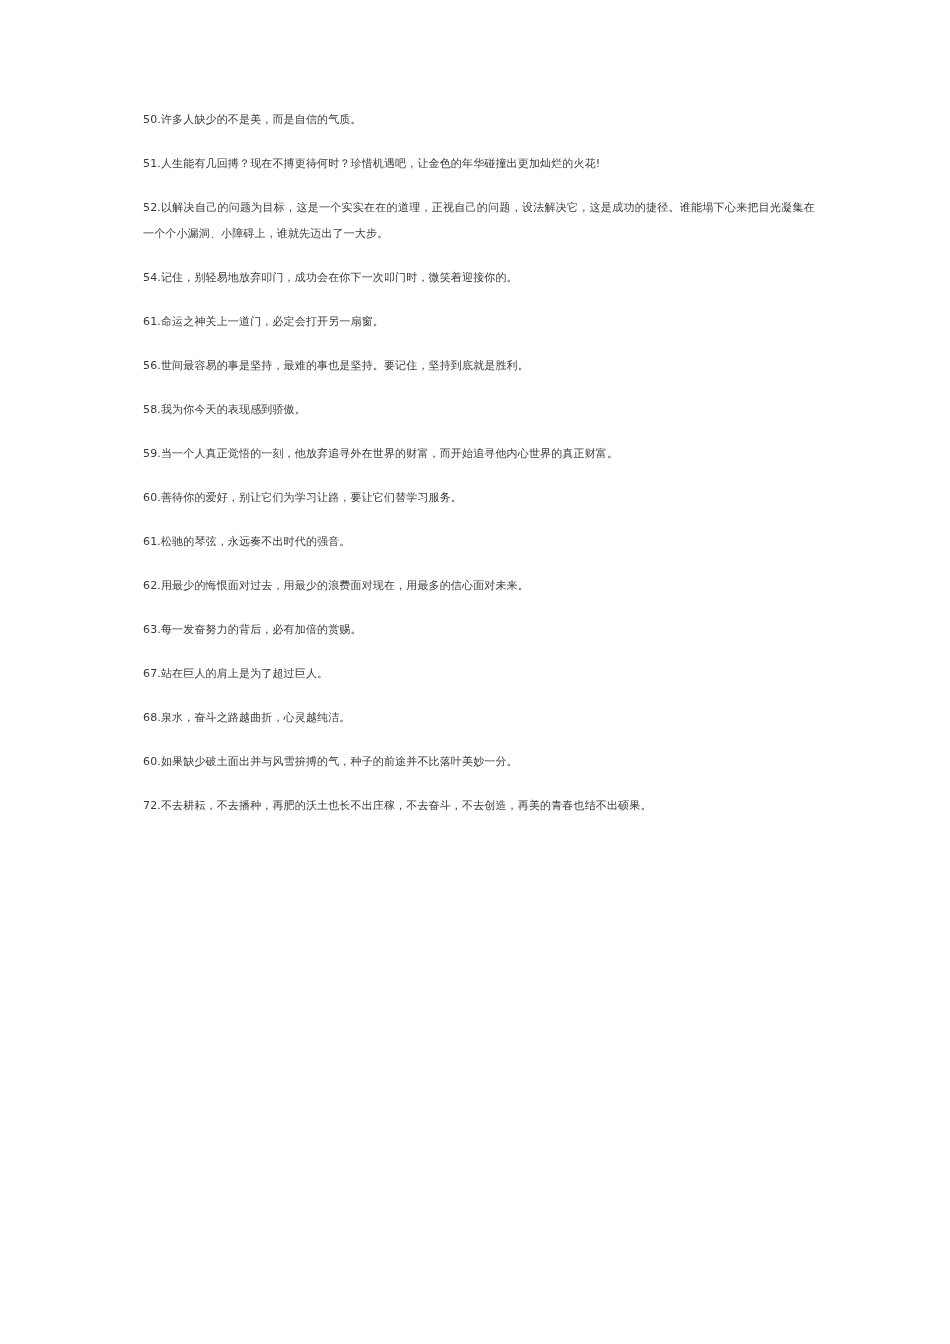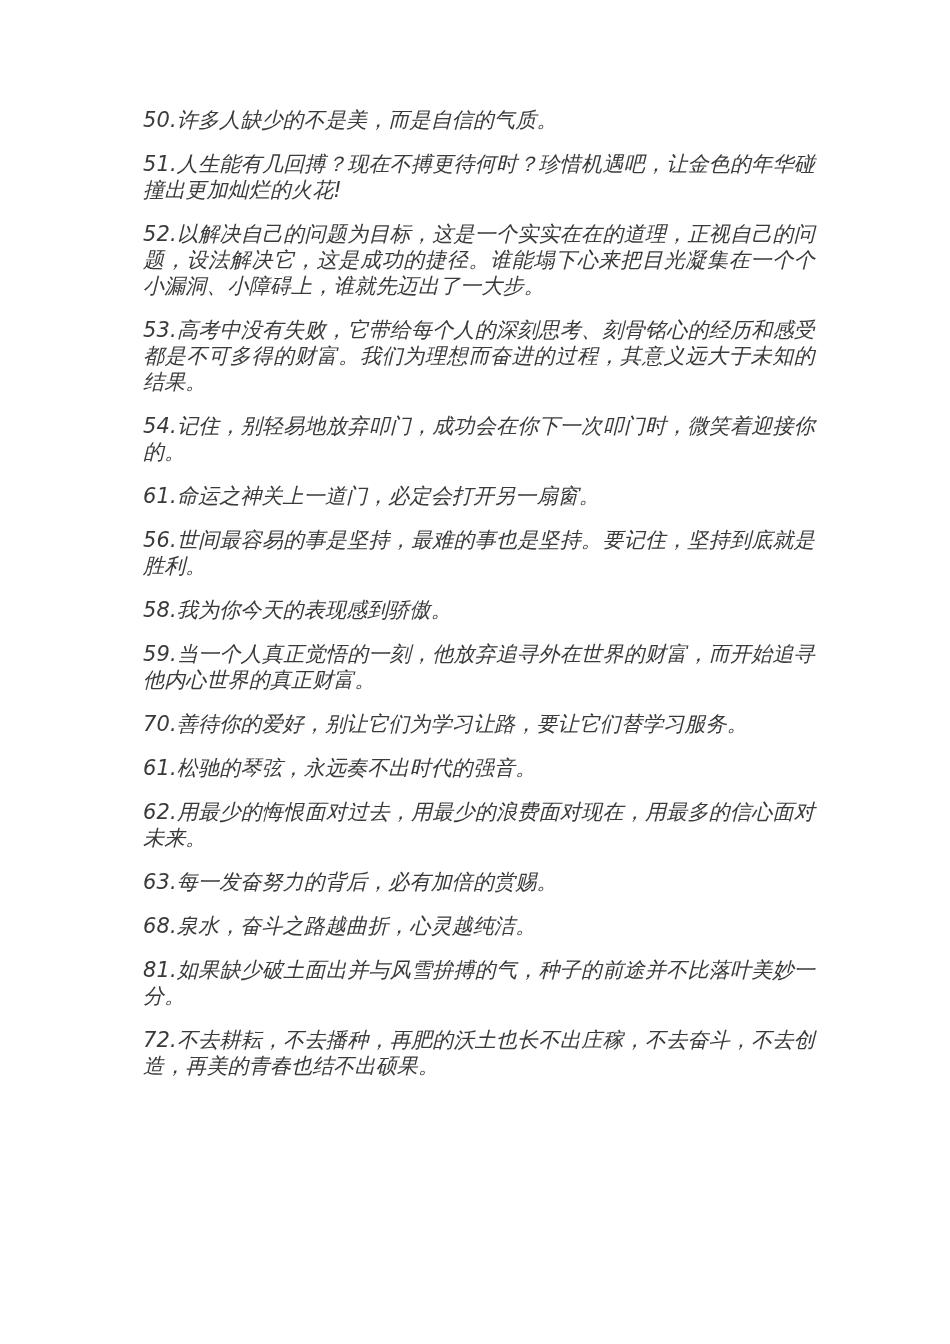--- a/index.html
+++ b/index.html
@@ -19,50 +19,49 @@
     width: 950px;
     height: 1344px;
     background: #ffffff;
     box-sizing: border-box;
     padding: 107px 138px 0 143px;
   }
   .doc-body {
     width: 672px;
   }
   .quote-line {
-    font-size: 21px;
+    font-size: 11px;
     line-height: 26px;
     letter-spacing: 0.15px;
     margin: 0 0 18px 0;
     text-align: justify;
     text-justify: inter-ideograph;
     word-break: break-all;
     color: #3a3a3a;
     font-weight: 400;
-    font-style: italic;
   }
   .quote-line:last-child {
     margin-bottom: 12px;
   }
 </style>
 </head>
 <body>
 
 <div class="page">
   <div class="doc-body">
       <p class="quote-line">50.许多人缺少的不是美，而是自信的气质。</p>
       <p class="quote-line">51.人生能有几回搏？现在不搏更待何时？珍惜机遇吧，让金色的年华碰撞出更加灿烂的火花!</p>
       <p class="quote-line">52.以解决自己的问题为目标，这是一个实实在在的道理，正视自己的问题，设法解决它，这是成功的捷径。谁能塌下心来把目光凝集在一个个小漏洞、小障碍上，谁就先迈出了一大步。</p>
-      <p class="quote-line">53.高考中没有失败，它带给每个人的深刻思考、刻骨铭心的经历和感受都是不可多得的财富。我们为理想而奋进的过程，其意义远大于未知的结果。</p>
       <p class="quote-line">54.记住，别轻易地放弃叩门，成功会在你下一次叩门时，微笑着迎接你的。</p>
       <p class="quote-line">61.命运之神关上一道门，必定会打开另一扇窗。</p>
       <p class="quote-line">56.世间最容易的事是坚持，最难的事也是坚持。要记住，坚持到底就是胜利。</p>
       <p class="quote-line">58.我为你今天的表现感到骄傲。</p>
       <p class="quote-line">59.当一个人真正觉悟的一刻，他放弃追寻外在世界的财富，而开始追寻他内心世界的真正财富。</p>
-      <p class="quote-line">70.善待你的爱好，别让它们为学习让路，要让它们替学习服务。</p>
+      <p class="quote-line">60.善待你的爱好，别让它们为学习让路，要让它们替学习服务。</p>
       <p class="quote-line">61.松驰的琴弦，永远奏不出时代的强音。</p>
       <p class="quote-line">62.用最少的悔恨面对过去，用最少的浪费面对现在，用最多的信心面对未来。</p>
       <p class="quote-line">63.每一发奋努力的背后，必有加倍的赏赐。</p>
+      <p class="quote-line">67.站在巨人的肩上是为了超过巨人。</p>
       <p class="quote-line">68.泉水，奋斗之路越曲折，心灵越纯洁。</p>
-      <p class="quote-line">81.如果缺少破土面出并与风雪拚搏的气，种子的前途并不比落叶美妙一分。</p>
+      <p class="quote-line">60.如果缺少破土面出并与风雪拚搏的气，种子的前途并不比落叶美妙一分。</p>
       <p class="quote-line">72.不去耕耘，不去播种，再肥的沃土也长不出庄稼，不去奋斗，不去创造，再美的青春也结不出硕果。</p>
     </div>
 </div>
 
 </body></html>

